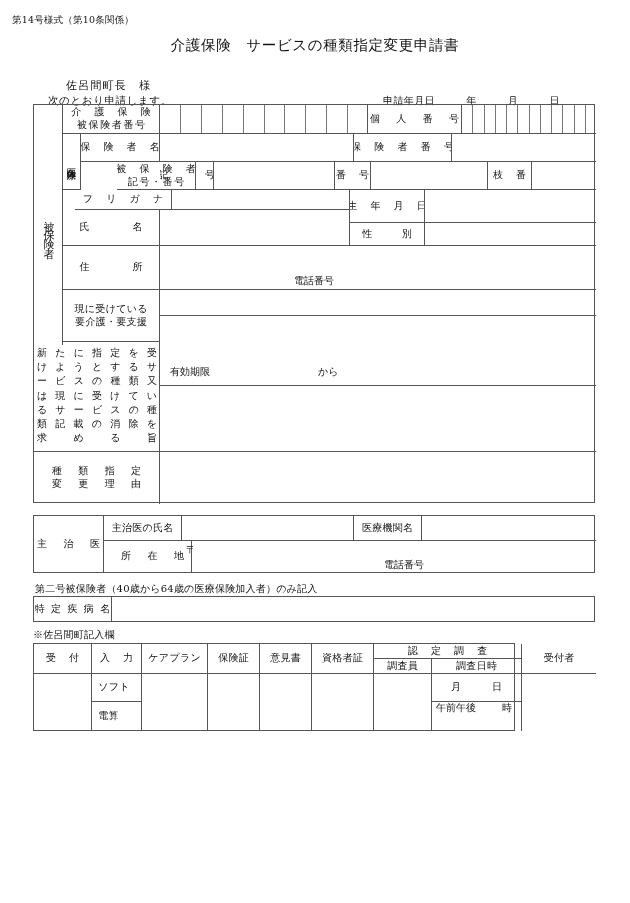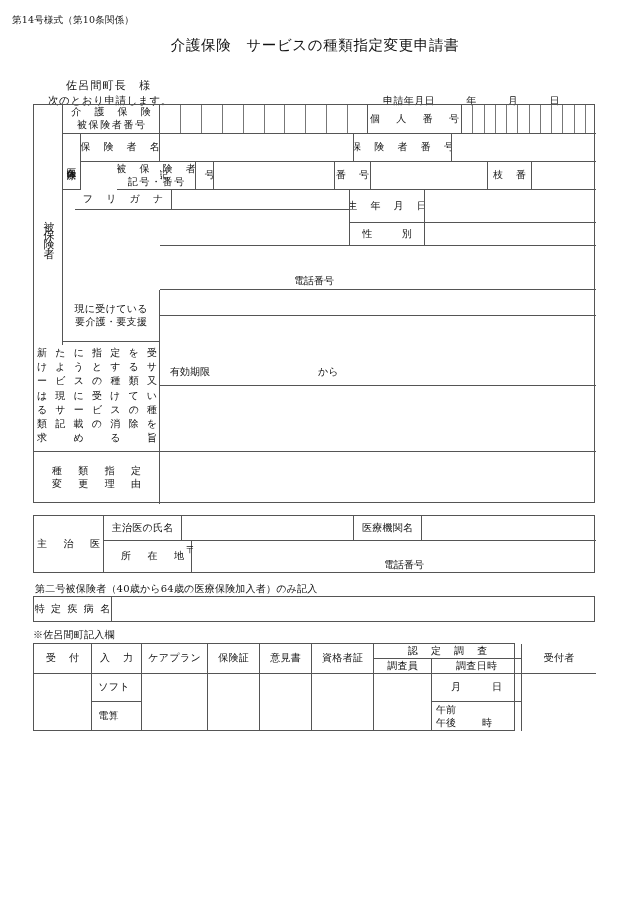--- a/index.html
+++ b/index.html
@@ -216,25 +216,27 @@
     <div class="cell bR bB" style="left:337px; top:57px; width:117px; height:28px;"></div>
     <div class="cell bR bB lbl2" style="left:454px; top:57px; width:44px; height:28px;">枝　番</div>
     <div class="cell bB" style="left:498px; top:57px; width:64px; height:28px;"></div>
 
     <div class="cell bR bB lbl2" style="left:29px; top:85px; width:97px; height:20px;margin-left:12px;">フ　リ　ガ　ナ</div>
     <div class="cell bR bB" style="left:126px; top:85px; width:190px; height:20px;"></div>
 
     <div class="cell bR bB lbl2" style="left:316px; top:85px; width:75px; height:33px;">生　年　月　日</div>
     <div class="cell bB" style="left:391px; top:85px; width:171px; height:33px;"></div>
 
+    <div class="cell bR bB lbl" style="left:29px; top:105px; width:97px; height:36px;">氏　　　名</div>
     <div class="cell bR bB" style="left:126px; top:105px; width:190px; height:36px;"></div>
 
     <div class="cell bR bB lbl" style="left:316px; top:118px; width:75px; height:23px;">性　　別</div>
     <div class="cell bB" style="left:391px; top:118px; width:171px; height:23px;"></div>
 
+    <div class="cell bR bB lbl" style="left:29px; top:141px; width:97px; height:44px;">住　　　所</div>
     <div class="cell bB" style="left:126px; top:141px; width:436px; height:44px;"></div>
     <div class="inline-mark" style="left:260px; top:169px;">電話番号</div>
 
     <div class="cell bR bB vstack tight" style="left:29px; top:185px; width:97px; height:52px;">
       <div>現に受けている</div>
       <div>要介護・要支援</div>
     </div>
     <div class="cell bB" style="left:126px; top:185px; width:436px; height:26px;"></div>
 
     <div class="cell bB alignL" style="left:126px; top:211px; width:436px; height:26px; justify-content:flex-start;margin-top:44px;">
@@ -310,21 +312,21 @@
     <div class="cell bR bB alignL tight" style="left:58px; top:30px; width:50px; height:28px; justify-content:flex-start;">ソフト</div>
     <div class="cell bR alignL tight" style="left:58px; top:58px; width:50px; height:29px; justify-content:flex-start;">電算</div>
 
     <div class="cell bR" style="left:108px; top:30px; width:66px; height:57px;"></div>
     <div class="cell bR" style="left:174px; top:30px; width:52px; height:57px;"></div>
     <div class="cell bR" style="left:226px; top:30px; width:52px; height:57px;"></div>
     <div class="cell bR" style="left:278px; top:30px; width:62px; height:57px;"></div>
     <div class="cell bR" style="left:340px; top:30px; width:58px; height:57px;"></div>
 
     <div class="cell bR bB tight" style="left:398px; top:30px; width:90px; height:28px;">月　　　日</div>
-    <div class="cell bR" style="left:398px; top:58px; width:90px; height:29px; flex-direction:column; align-items:flex-start; justify-content:center; padding-left:4px;">
+    <div class="cell bR" style="left:398px; top:58px; width:90px; height:29px; flex-direction:row; align-items:flex-start; justify-content:center; padding-left:4px;">
       <div>午前</div>
       <div style="display:flex; width:100%;">
         <span>午後</span>
         <span style="margin-left:26px;">時</span>
       </div>
     </div>
 
     <div class="cell" style="left:488px; top:30px; width:74px; height:57px;"></div>
   </div>
 

